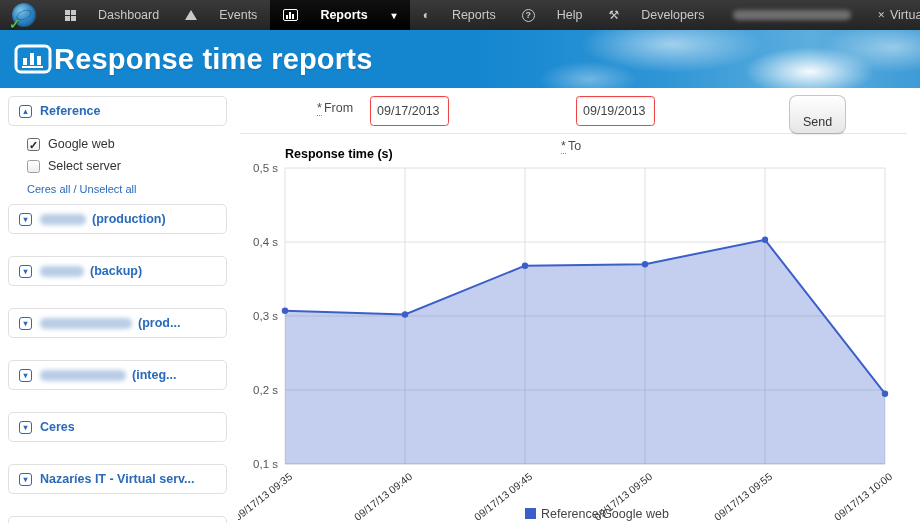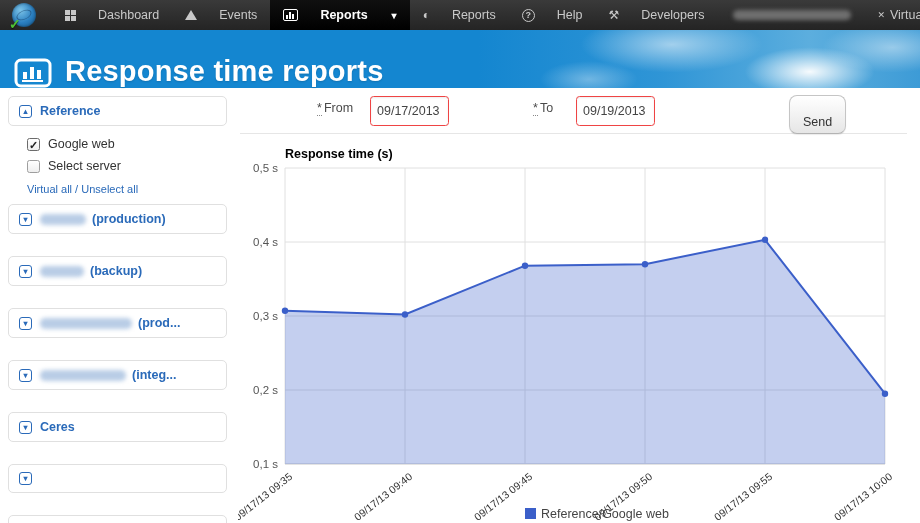--- a/index.html
+++ b/index.html
@@ -41,21 +41,21 @@
   .ic-bars { width:15px; height:12px; border:1px solid currentColor; border-radius:2px;
     display:flex; align-items:flex-end; gap:1px; padding:1px 2px; }
   .ic-bars i { width:2px; background:currentColor; display:block; }
   .ic-bars i:nth-child(1){height:4px} .ic-bars i:nth-child(2){height:7px} .ic-bars i:nth-child(3){height:5px}
   .ic-glyph { font-size:12px; line-height:1; }
   .ic-circle { width:13px; height:13px; border:1px solid currentColor; border-radius:50%;
     font-size:9px; line-height:11px; text-align:center; font-weight:bold; }
 
   
   .hero { position:absolute; left:0; top:30px; width:920px; height:58px;
-    display:flex; align-items:flex-end; gap:13px; padding-left:14px;
+    display:flex; align-items:center; gap:2px; padding-left:14px;
     background:
       radial-gradient(90px 34px at 88% 72%, rgba(255,255,255,.95), rgba(255,255,255,0) 72%),
       radial-gradient(130px 40px at 73% 25%, rgba(255,255,255,.55), rgba(255,255,255,0) 70%),
       radial-gradient(100px 36px at 97% 30%, rgba(255,255,255,.45), rgba(255,255,255,0) 70%),
       radial-gradient(70px 26px at 64% 85%, rgba(255,255,255,.35), rgba(255,255,255,0) 70%),
       linear-gradient(to right, #1486d0 0%, #1486d0 52%, #2f95d6 72%, #5caede 88%, #3d9bd6 100%); }
   .hero h1 { color:#fff; font-size:29px; font-weight:bold; letter-spacing:.2px;
     text-shadow:0 1px 2px rgba(0,0,0,.15); }
 
   
@@ -77,21 +77,21 @@
   .chk.checked { border-color:#6b6b6b; }
   .chk.checked .mark { visibility:visible; }
   .sel-links { font-size:11px; color:#2a6ab9; margin-top:10px; }
   .sel-links a { color:#2a6ab9; text-decoration:none; cursor:pointer; }
 
   
   .main { position:absolute; left:233px; top:88px; right:0; bottom:0; }
   .form-row { position:relative; height:45px; }
   .flabel { position:absolute; top:13px; font-size:12.5px; color:#4a4a4a; }
   .flabel .req { border-bottom:1px dotted #888; margin-right:2px; }
-  .f-from-label { left:84px; } .f-to-label { left:300px; }
+  .f-from-label { left:84px; } .f-to-label { left:328px;margin-top:38px; }
   .dinput { position:absolute; top:8px; width:79px; height:21px; border:1px solid #ef4444;
     border-radius:3.5px; padding:14px 6px; font-size:12.5px; color:#444;
     font-family:"Liberation Sans",sans-serif; box-shadow:inset 0 1px 2px rgba(0,0,0,.08); }
   .f-from-input { left:137px; } .f-to-input { left:343px; }
   .send-btn { position:absolute; left:556px; top:7px; padding:19px 13px 4px; font-size:12.5px;
     color:#333; background:linear-gradient(#fff,#e6e6e6); border:1px solid #c5c5c5;
     border-bottom-color:#b3b3b3; border-radius:8px; cursor:pointer;
     font-family:"Liberation Sans",sans-serif;
     box-shadow:inset 0 1px 0 rgba(255,255,255,.6), 0 1px 1px rgba(0,0,0,.08); }
   .divider { border-top:1px solid #e6e6e6; margin:0 13px 0 7px; }
@@ -170,21 +170,21 @@
   <div class="ref-body">
     <div class="chk-row">
       <span class="chk checked"><span class="mark">✓</span></span>
       <span>Google web</span>
     </div>
     <div class="chk-row">
       <span class="chk"><span class="mark">✓</span></span>
       <span>Select server</span>
     </div>
     <div class="sel-links">
-      <a>Virtual all</a><span> / </span><a>Unselect all</a>
+      <a>Ceres all</a><span> / </span><a>Unselect all</a>
     </div>
   </div>
 
   <div class="collapsed-list">
     <div class="panel-hd">
       <span class="toggle-box">▾</span>
       <span><span class="blur-name" style="width:46px"></span><span>(production)</span></span>
     </div>
     <div class="panel-hd">
       <span class="toggle-box">▾</span>
@@ -197,20 +197,21 @@
     <div class="panel-hd">
       <span class="toggle-box">▾</span>
       <span><span class="blur-name" style="width:86px"></span><span>(integ...</span></span>
     </div>
     <div class="panel-hd">
       <span class="toggle-box">▾</span>
       <span>Ceres</span>
     </div>
     <div class="panel-hd">
       <span class="toggle-box">▾</span>
+      <span>Nazaríes IT - Virtual serv...</span>
     </div>
     <div class="panel-hd">
       
       
     </div>
   </div>
 </aside>
 
 <main class="main">
   <div class="form-row">

